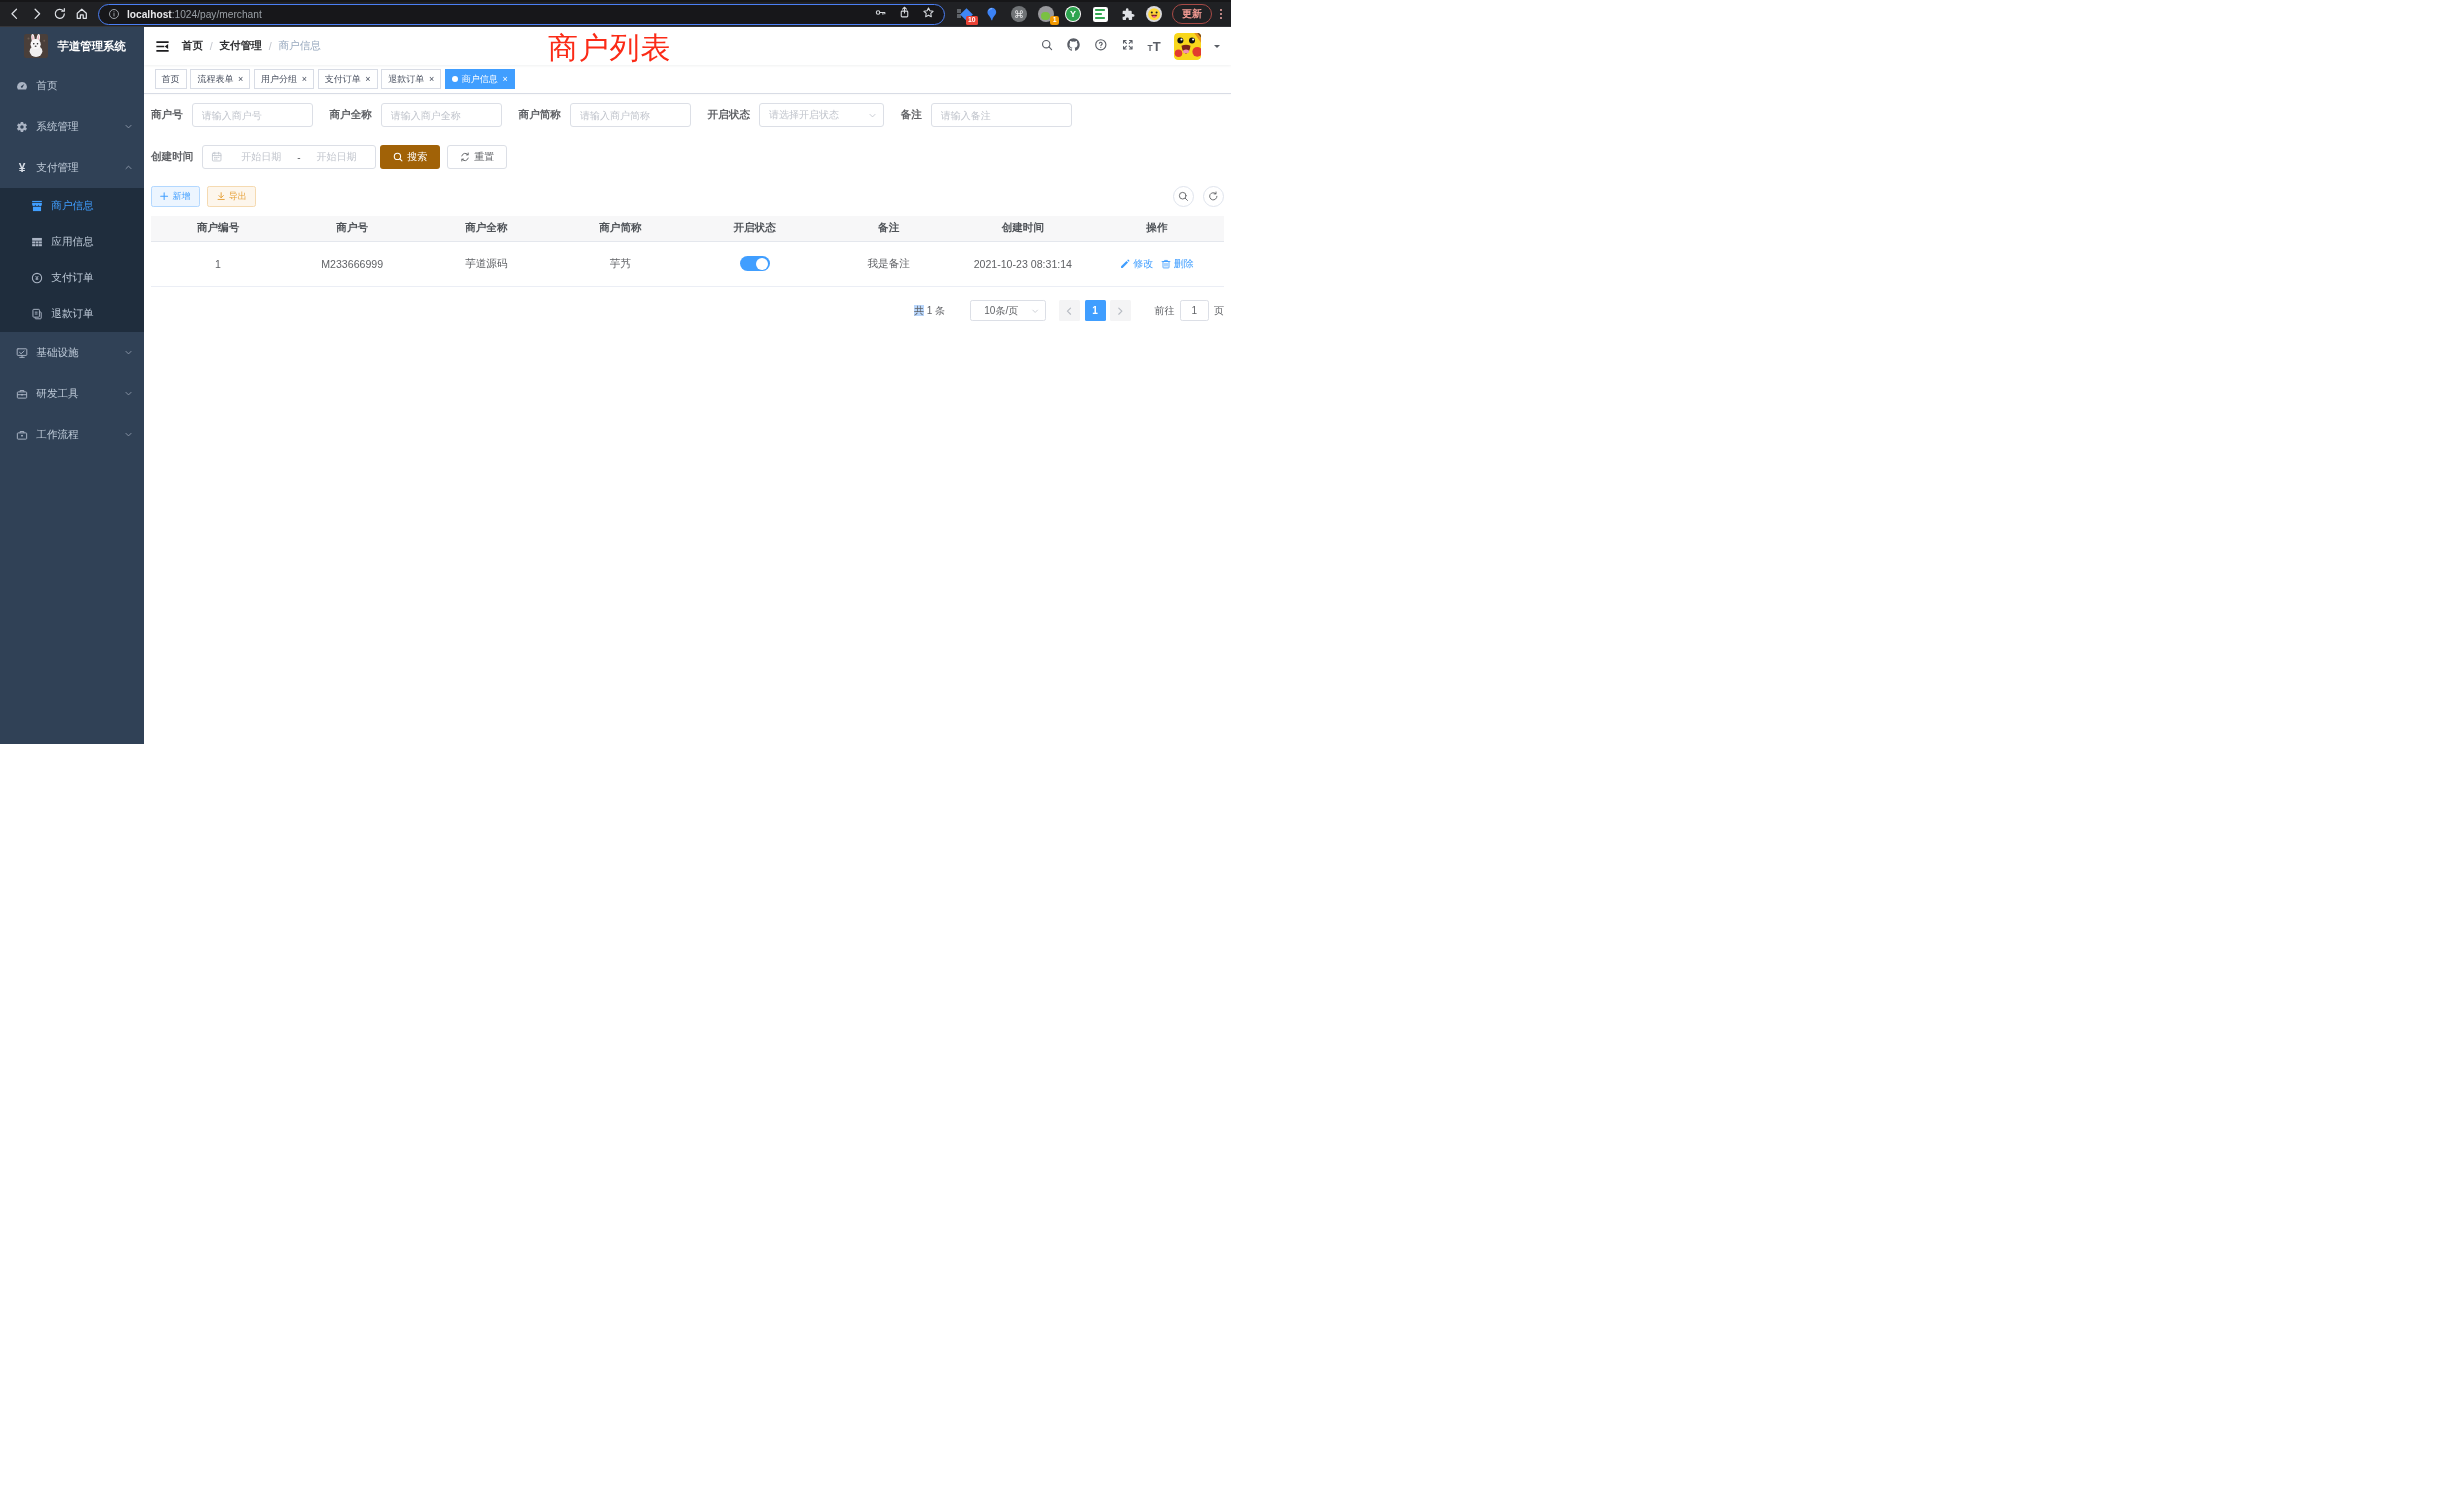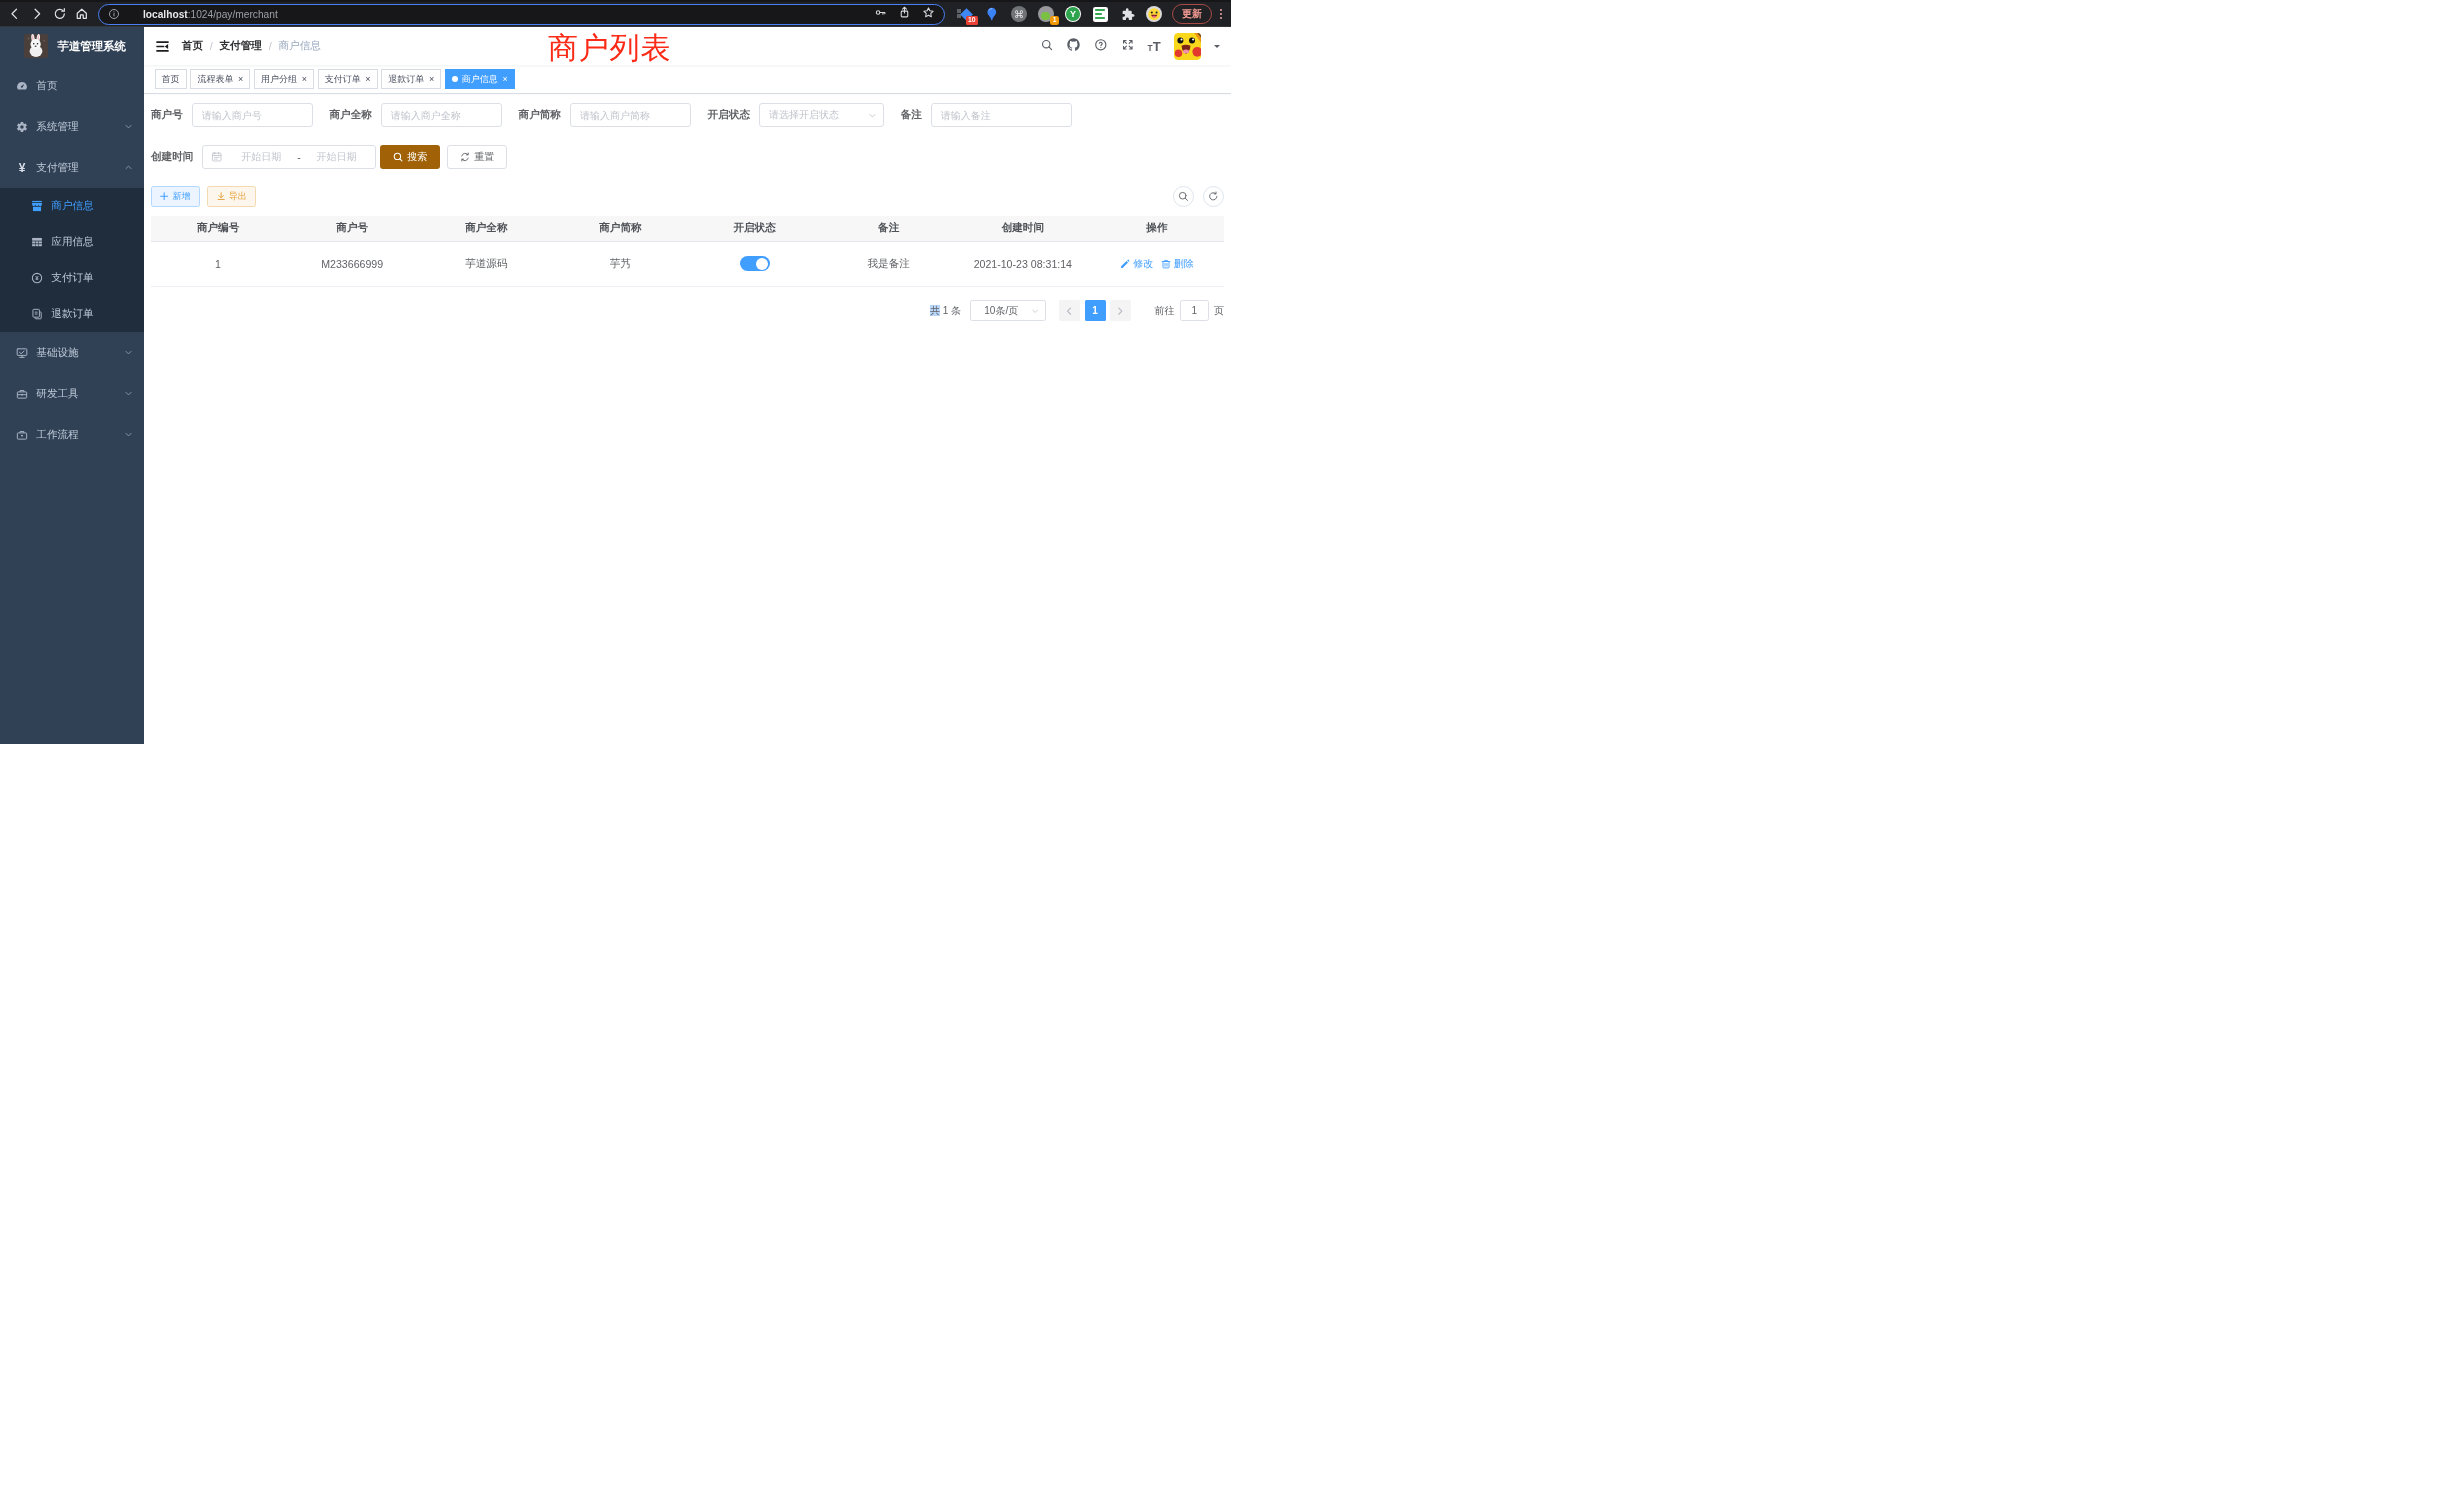--- a/index.html
+++ b/index.html
@@ -5,21 +5,21 @@
   * { margin:0; padding:0; box-sizing:border-box; }
   html,body { width:1231px; height:744px; overflow:hidden; background:#fff;
     font-family:"Liberation Sans","DejaVu Sans",sans-serif; }
 
   
   .browser { height:27px; background:#202124; border-top:2.3px solid #161618;
     border-bottom:0.8px solid #35363a; display:flex; align-items:center; padding:0 7.6px; }
   .nav-btns { display:flex; align-items:center; gap:9px; margin-right:9px; color:#dee1e6; }
   .nav-btns svg { display:block; }
   .omnibox { flex:1; height:21px; min-width:0; background:#17171a; border:1.5px solid #4b7ff5;
-    border-radius:11.4px; display:flex; align-items:center; padding:0 9px; gap:23px; }
+    border-radius:11.4px; display:flex; align-items:center; padding:0 9px; gap:7px; }
   .url { font-size:10.2px; white-space:nowrap; }
   .url .host { color:#e8e8ea; font-weight:700; }
   .url .path { color:#9aa0a6; }
   .omni-right { margin-left:auto; display:flex; align-items:center; gap:11.4px; color:#d6d9dd; }
   .extensions { display:flex; align-items:center; gap:9px; margin-left:10.6px; }
   .ext { width:18px; height:18px; position:relative; display:flex; align-items:center; justify-content:center; }
   .badge { position:absolute; bottom:-2.3px; right:-3.8px; color:#fff; font-size:6.8px; font-weight:700;
     padding:0.8px 2.3px; border-radius:1.5px; line-height:1.2; }
   .badge.red { background:#e94235; }
   .badge.orange { background:#f29900; border-radius:2.3px; }
@@ -121,21 +121,21 @@
   .th { flex:1; text-align:center; font-size:10.6px; font-weight:700; color:#4f5358; }
   .t-row { display:flex; height:45px; align-items:center; border-bottom:0.8px solid #ebeef5; color:#606266; font-size:10.6px; }
   .td { flex:1; display:flex; align-items:center; justify-content:center; gap:7.6px; }
   .switch { width:30px; height:15px; border-radius:7.6px; background:#409eff; position:relative; cursor:pointer; }
   .switch::after { content:""; position:absolute; top:1.5px; right:1.5px; width:12px; height:12px;
     border-radius:50%; background:#fff; }
   .op { color:#409eff; font-size:10px; display:inline-flex; align-items:center; gap:3px; cursor:pointer; }
 
   .pagination { display:flex; justify-content:flex-end; align-items:center; margin-top:13.6px;
     font-size:10px; color:#606266; }
-  .total { margin-right:9px; white-space:pre; }
+  .total { margin-right:25px; white-space:pre; }
   .total .hl { background:#b9d6fb; }
   .psize { width:76px; height:21px; border:0.8px solid #dcdfe6; border-radius:2.3px; position:relative;
     display:flex; align-items:center; justify-content:center; padding-right:13.6px; cursor:pointer; margin-right:10.6px; }
   .psize .sel-caret { position:absolute; right:5.3px; color:#c0c4cc; display:flex; }
   .pg-btn { width:21px; height:21px; background:#f4f4f5; border-radius:1.5px; color:#b7bbc2;
     display:flex; align-items:center; justify-content:center; margin:0 2.3px; cursor:pointer; }
   .pg-cur { width:21px; height:21px; background:#409eff; border-radius:1.5px; color:#fff; font-weight:700;
     display:flex; align-items:center; justify-content:center; margin:0 2.3px; cursor:pointer; }
   .jump { display:flex; align-items:center; margin-left:21px; gap:5.3px; }
   .jump input { width:29px; height:21px; border:0.8px solid #dcdfe6; border-radius:2.3px; text-align:center;

